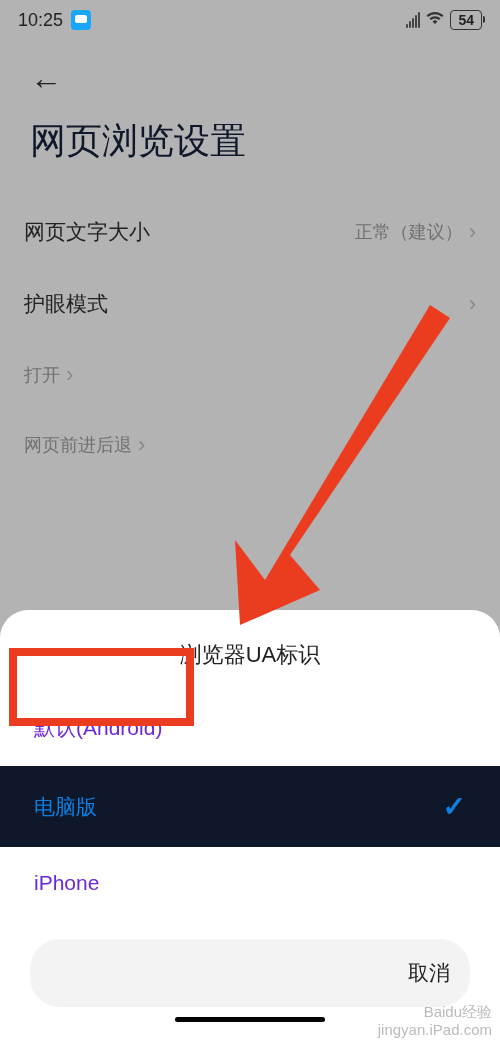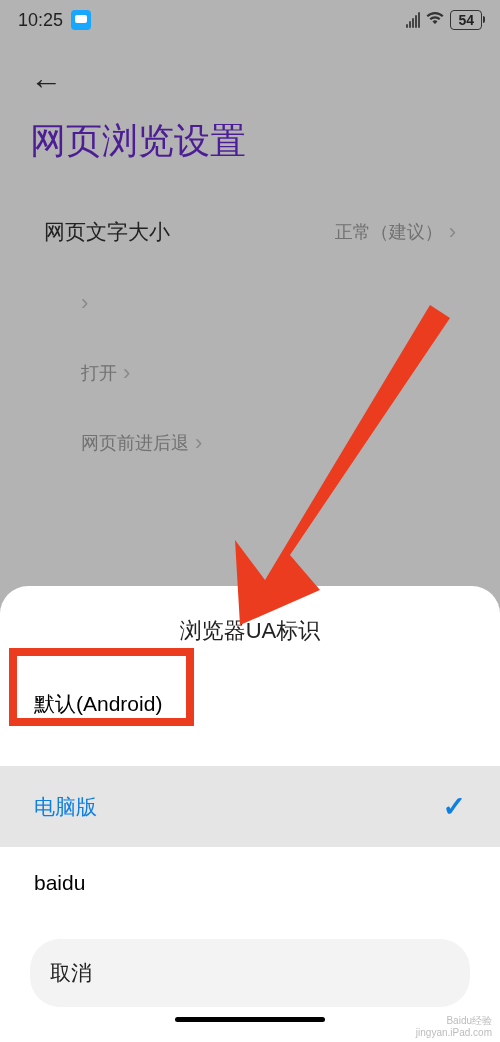--- a/index.html
+++ b/index.html
@@ -66,37 +66,36 @@
     }
     .back-btn {
       font-size: 32px;
       padding: 20px 30px 10px;
       color: #222;
     }
     .page-title {
       font-size: 36px;
       font-weight: 400;
       padding: 10px 30px 30px;
-      color: #4c1d95;
+      color: #0f172a;
     }
     .setting-row {
       display: flex;
       align-items: center;
       justify-content: space-between;
-      padding: 22px 44px;
+      padding: 22px 24px;
       font-size: 21px;
       color: #222;
     }
     .setting-value {
       display: flex;
       align-items: center;
       gap: 6px;
       color: #717171;
       font-size: 18px;
-      margin-left: 37px;
     }
     .chevron { color: #8a8a8a; font-size: 22px; }
     .bottom-sheet {
       position: absolute;
       left: 0; right: 0; bottom: 0;
       background: #fff;
       border-radius: 28px 28px 0 0;
       padding-top: 30px;
       padding-bottom: 20px;
     }
@@ -107,33 +106,32 @@
       color: #222;
       margin-bottom: 20px;
     }
     .option {
       display: flex;
       align-items: center;
       justify-content: space-between;
       padding: 24px 34px;
       font-size: 21px;
       font-weight: 500;
-      color: #000000;
+      color: #6d28d9;
     }
     .option.selected {
-      background: #e5e5e5;
+      background: #0f172a;
       color: #0f7fe0;
-      margin-top: 24px;
     }
     .check { color: #0f7fe0; font-size: 28px; font-weight: bold; }
     .cancel-btn {
       margin: 20px 30px 10px;
       background: #f3f3f3;
       border-radius: 30px;
-      text-align: left;
+      text-align: right;
       padding: 20px;
       font-size: 21px;
       color: #222;
     }
     .home-indicator {
       width: 150px; height: 5px;
       background: #000;
       border-radius: 3px;
       margin: 10px auto 0;
     }
@@ -144,21 +142,21 @@
       pointer-events: none;
     }
     .arrow-svg {
       position: absolute;
       pointer-events: none;
     }
     .watermark {
       position: absolute;
       right: 8px;
       bottom: 3px;
-      font-size: 10px;
+      font-size: 15px;
       color: rgba(120,120,120,.5);
       text-align: right;
       line-height: 1.2;
     }
   </style>
 </head>
 <body>
 
 <div class="background-layer">
   <div class="status-bar">
@@ -186,20 +184,21 @@
   <div class="page-title">网页浏览设置</div>
 
   <div class="setting-row">
     <span>网页文字大小</span>
     <span class="setting-value">
         <span>正常（建议）</span>
         <span class="chevron">›</span>
       </span>
   </div>
   <div class="setting-row">
+    <span>护眼模式</span>
     <span class="setting-value">
         <span class="chevron">›</span>
       </span>
   </div>
   <div class="setting-row">
     <span class="setting-value">
         <span>打开</span>
         <span class="chevron">›</span>
       </span>
   </div>
@@ -214,21 +213,21 @@
 <div class="bottom-sheet">
   <div class="sheet-title">浏览器UA标识</div>
   <div class="option">
     <span>默认(Android)</span>
   </div>
   <div class="option selected">
     <span>电脑版</span>
     <span class="check">✓</span>
   </div>
   <div class="option">
-    <span>baidu</span>
+    <span>iPhone</span>
   </div>
   <div class="cancel-btn">取消</div>
   <div class="home-indicator"></div>
 </div>
 
 <svg class="arrow-svg" style="left:220px; top:305px;" width="230" height="330" viewBox="0 0 230 330">
   <path d="M 210 0 L 45 275 L 15 235 L 20 320 L 100 285 L 70 250 L 230 13 Z" fill="#ec3c1f"></path>
 </svg>
 
 <div class="highlight-box" style="left:9px; top:648px; width:185px; height:78px;"></div>

